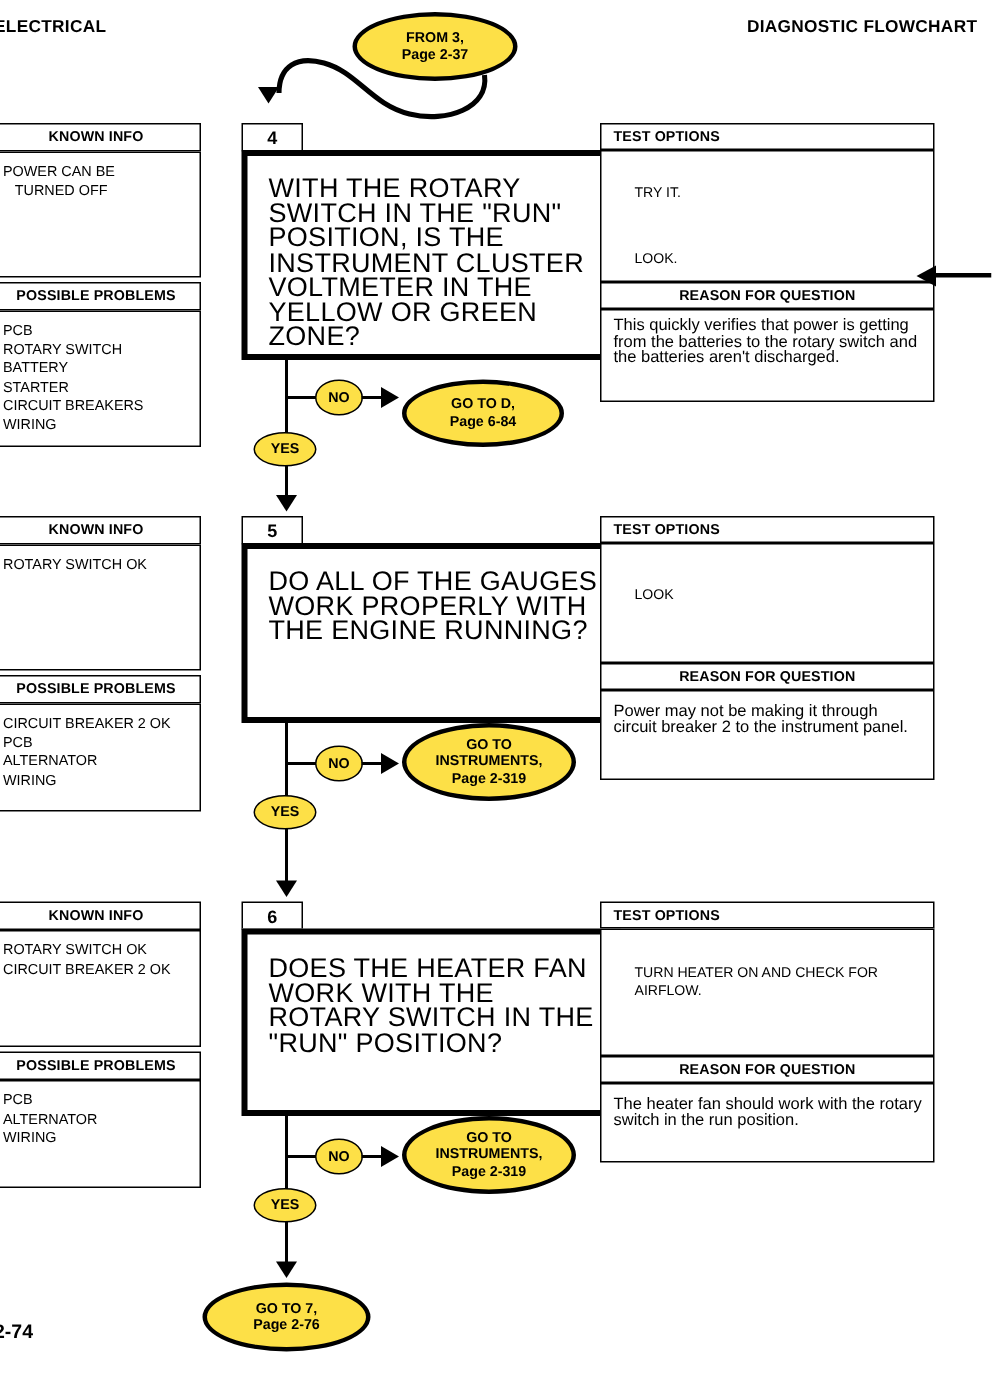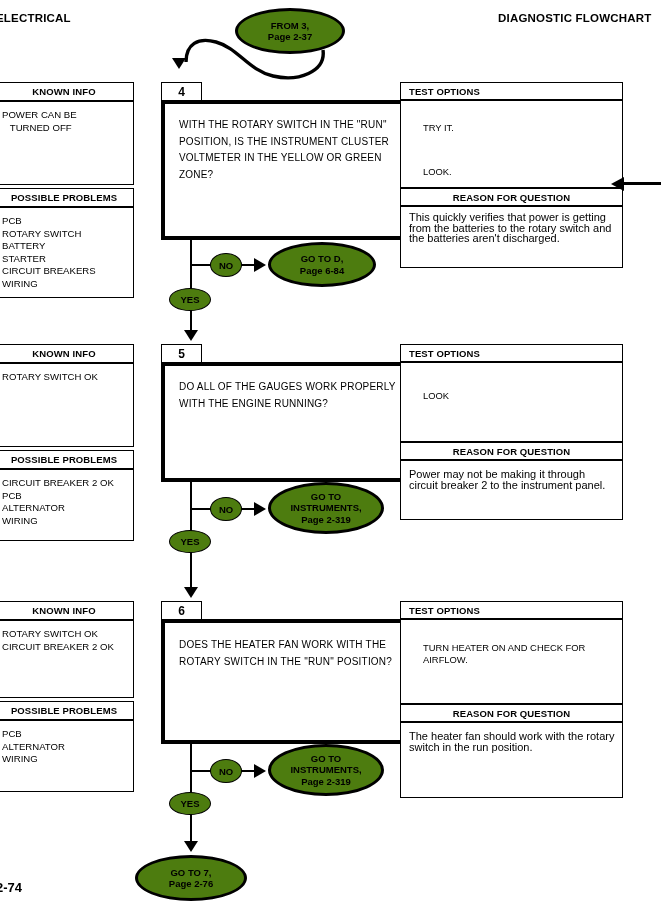--- a/index.html
+++ b/index.html
@@ -11,27 +11,27 @@
   .box-title{position:absolute;border:1.6px solid #000;background:#fff;box-sizing:border-box;
              display:flex;align-items:center;justify-content:center;
              font-weight:bold;font-size:9.5px;letter-spacing:.1px;}
   .box-body{position:absolute;border:1.6px solid #000;background:#fff;box-sizing:border-box;
             font-size:9.5px;line-height:12.4px;padding:7px 0 0 7px;}
   
   .strip-left{justify-content:flex-start;padding-left:8px;}
   
   .qbox{position:absolute;background:#fff;box-sizing:border-box;
         border:4px solid #000;}
-  .qtext{position:absolute;font-size:10px;line-height:16.5px;letter-spacing:.2px;}
+  .qtext{position:absolute;font-size:18px;line-height:16.5px;letter-spacing:.2px;}
   
   .steptab{position:absolute;border:1.6px solid #000;background:#fff;box-sizing:border-box;
            display:flex;align-items:center;justify-content:center;
            font-weight:bold;font-size:12px;}
   
-  .oval{position:absolute;border:3px solid #000;border-radius:50%;background:#4d7c0f;
+  .oval{position:absolute;border:3px solid #000;border-radius:50%;background:#fde047;
         box-sizing:border-box;display:flex;flex-direction:column;align-items:center;
         justify-content:center;text-align:center;font-weight:bold;}
   .oval.small{border-width:1.8px;font-size:9.5px;}
   .oval.page{font-size:9.5px;line-height:11.5px;}
   
   .ln-v{position:absolute;background:#000;width:2.4px;}
   .ln-h{position:absolute;background:#000;height:2.4px;}
   .arrow-d{position:absolute;width:0;height:0;border-left:7px solid transparent;
            border-right:7px solid transparent;border-top:11px solid #000;}
   .arrow-r{position:absolute;width:0;height:0;border-top:7px solid transparent;
@@ -83,21 +83,21 @@
 <div class="box-body rtxt" style="left:400px;top:206px;width:223px;height:62px;padding:5px 6px 0 8px;">This quickly verifies that power is getting from the batteries to the rotary switch and the batteries aren't discharged.</div>
 
 <div class="ln-h" style="left:623px;top:182px;width:38px;height:2.6px;"></div>
 <div class="arrow-l" style="left:611px;top:177px;"></div>
 
 <div class="ln-v" style="left:190px;top:240px;height:50px;"></div>
 <div class="ln-h" style="left:190px;top:264px;width:21px;"></div>
 <div class="oval small" style="left:210px;top:253px;width:32px;height:24px;">NO</div>
 <div class="ln-h" style="left:241px;top:264px;width:15px;"></div>
 <div class="arrow-r" style="left:254px;top:258px;"></div>
-<div class="oval page" style="left:268px;top:242px;width:108px;height:45px;">
+<div class="oval page" style="left:268px;top:253px;width:108px;height:45px;">
   <span>GO TO D,</span>
   <span>Page 6-84</span>
 </div>
 <div class="oval small" style="left:169px;top:288px;width:42px;height:23px;">YES</div>
 <div class="ln-v" style="left:190px;top:310px;height:23px;"></div>
 <div class="arrow-d" style="left:184px;top:330px;"></div>
 
 <div class="steptab" style="left:161px;top:344px;width:41px;height:19px;">5</div>
 
 <div class="box-title" style="left:-6px;top:344px;width:140px;height:19px;">KNOWN INFO</div>
@@ -139,21 +139,21 @@
 <div class="box-body ltxt" style="left:-6px;top:720px;width:140px;height:72px;white-space:pre;">PCB
 ALTERNATOR
 WIRING</div>
 
 <div class="qbox" style="left:161px;top:619px;width:253px;height:125px;"></div>
 <div class="qtext" style="left:179px;top:637px;width:228px;">DOES THE HEATER FAN WORK WITH THE ROTARY SWITCH IN THE "RUN" POSITION?</div>
 
 <div class="box-title strip-left" style="left:400px;top:601px;width:223px;height:18px;">TEST OPTIONS</div>
 <div class="box-body rtxt" style="left:400px;top:619px;width:223px;height:85px;padding:22px 8px 0 22px;font-size:9.4px;line-height:12px;">TURN HEATER ON AND CHECK FOR AIRFLOW.</div>
 <div class="box-title" style="left:400px;top:704px;width:223px;height:18px;">REASON FOR QUESTION</div>
-<div class="box-body rtxt" style="left:400px;top:722px;width:223px;height:76px;padding:8px 6px 0 8px;">The heater fan should work with the rotary switch in the run position.</div>
+<div class="box-body rtxt" style="left:400px;top:722px;width:223px;height:53px;padding:8px 6px 0 8px;">The heater fan should work with the rotary switch in the run position.</div>
 
 <div class="ln-v" style="left:190px;top:744px;height:50px;"></div>
 <div class="ln-h" style="left:190px;top:770px;width:21px;"></div>
 <div class="oval small" style="left:210px;top:759px;width:32px;height:24px;">NO</div>
 <div class="ln-h" style="left:241px;top:770px;width:15px;"></div>
 <div class="arrow-r" style="left:254px;top:764px;"></div>
 <div class="oval page" style="left:268px;top:744px;width:116px;height:52px;">
   <span>GO TO</span>
   <span>INSTRUMENTS,</span>
   <span>Page 2-319</span>

